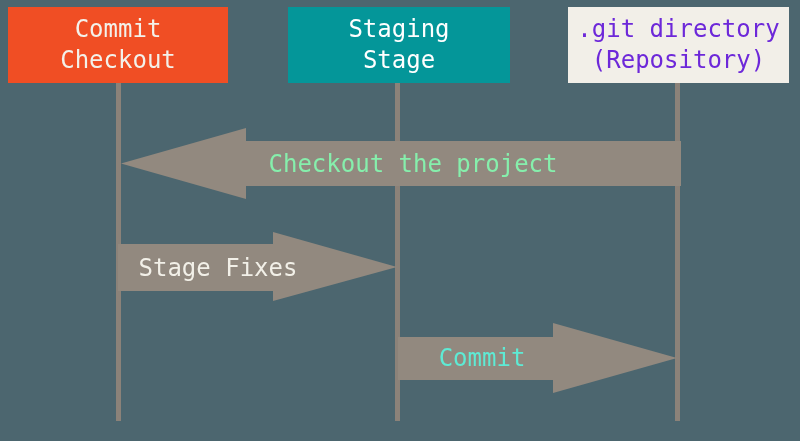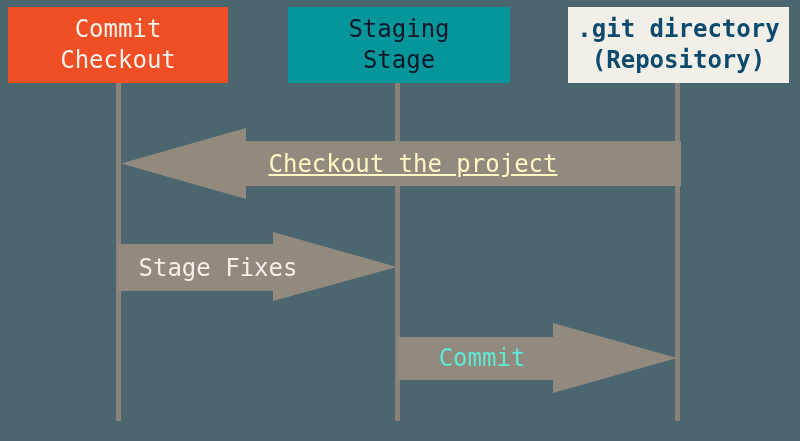--- a/index.html
+++ b/index.html
@@ -66,37 +66,37 @@
 </head>
 <body>
 
 <div class="canvas" style="background: rgb(76, 102, 111);">
 
   <div class="box box-wd" style="background: rgb(240, 78, 36); color: rgb(243, 241, 234);">
     <span>Commit</span>
     <span>Checkout</span>
   </div>
 
-  <div class="box box-staging" style="background: rgb(4, 150, 153); color: #0f172a;">
+  <div class="box box-staging" style="background: rgb(4, 150, 153); color: #ffffff;">
     <span>Staging</span>
     <span>Stage</span>
   </div>
 
-  <div class="box box-git" style="background: rgb(242, 239, 232); color: #0c4a6e; font-weight: bold;">
+  <div class="box box-git" style="background: rgb(242, 239, 232); color: #6d28d9;">
     <span>.git directory</span>
     <span>(Repository)</span>
   </div>
 
   <div class="vline vline-wd" style="background: rgb(139, 130, 121);"></div>
   <div class="vline vline-staging" style="background: rgb(139, 130, 121);"></div>
   <div class="vline vline-git" style="background: rgb(139, 130, 121);"></div>
 
   <svg class="arrows-layer" viewBox="0 0 800 441" aria-hidden="true">
     <polygon points="681,141 246,141 246,128 121,163.5 246,199 246,186 681,186" fill="#92897f"></polygon>
     <polygon points="118,244 273,244 273,232 397,267 273,301 273,291 118,291" fill="#92897f"></polygon>
     <polygon points="398,337 553,337 553,323 677,358 553,393 553,380 398,380" fill="#92897f"></polygon>
   </svg>
 
-  <div class="arrow-label label-checkout" style="color: #fef9c3; text-decoration: underline;">Checkout the project</div>
+  <div class="arrow-label label-checkout" style="color: #86efac;">Checkout the project</div>
   <div class="arrow-label label-stage" style="color: rgb(242, 240, 232);">Stage Fixes</div>
   <div class="arrow-label label-commit" style="color: #5eead4;">Commit</div>
 
 </div>
 
 </body></html>

